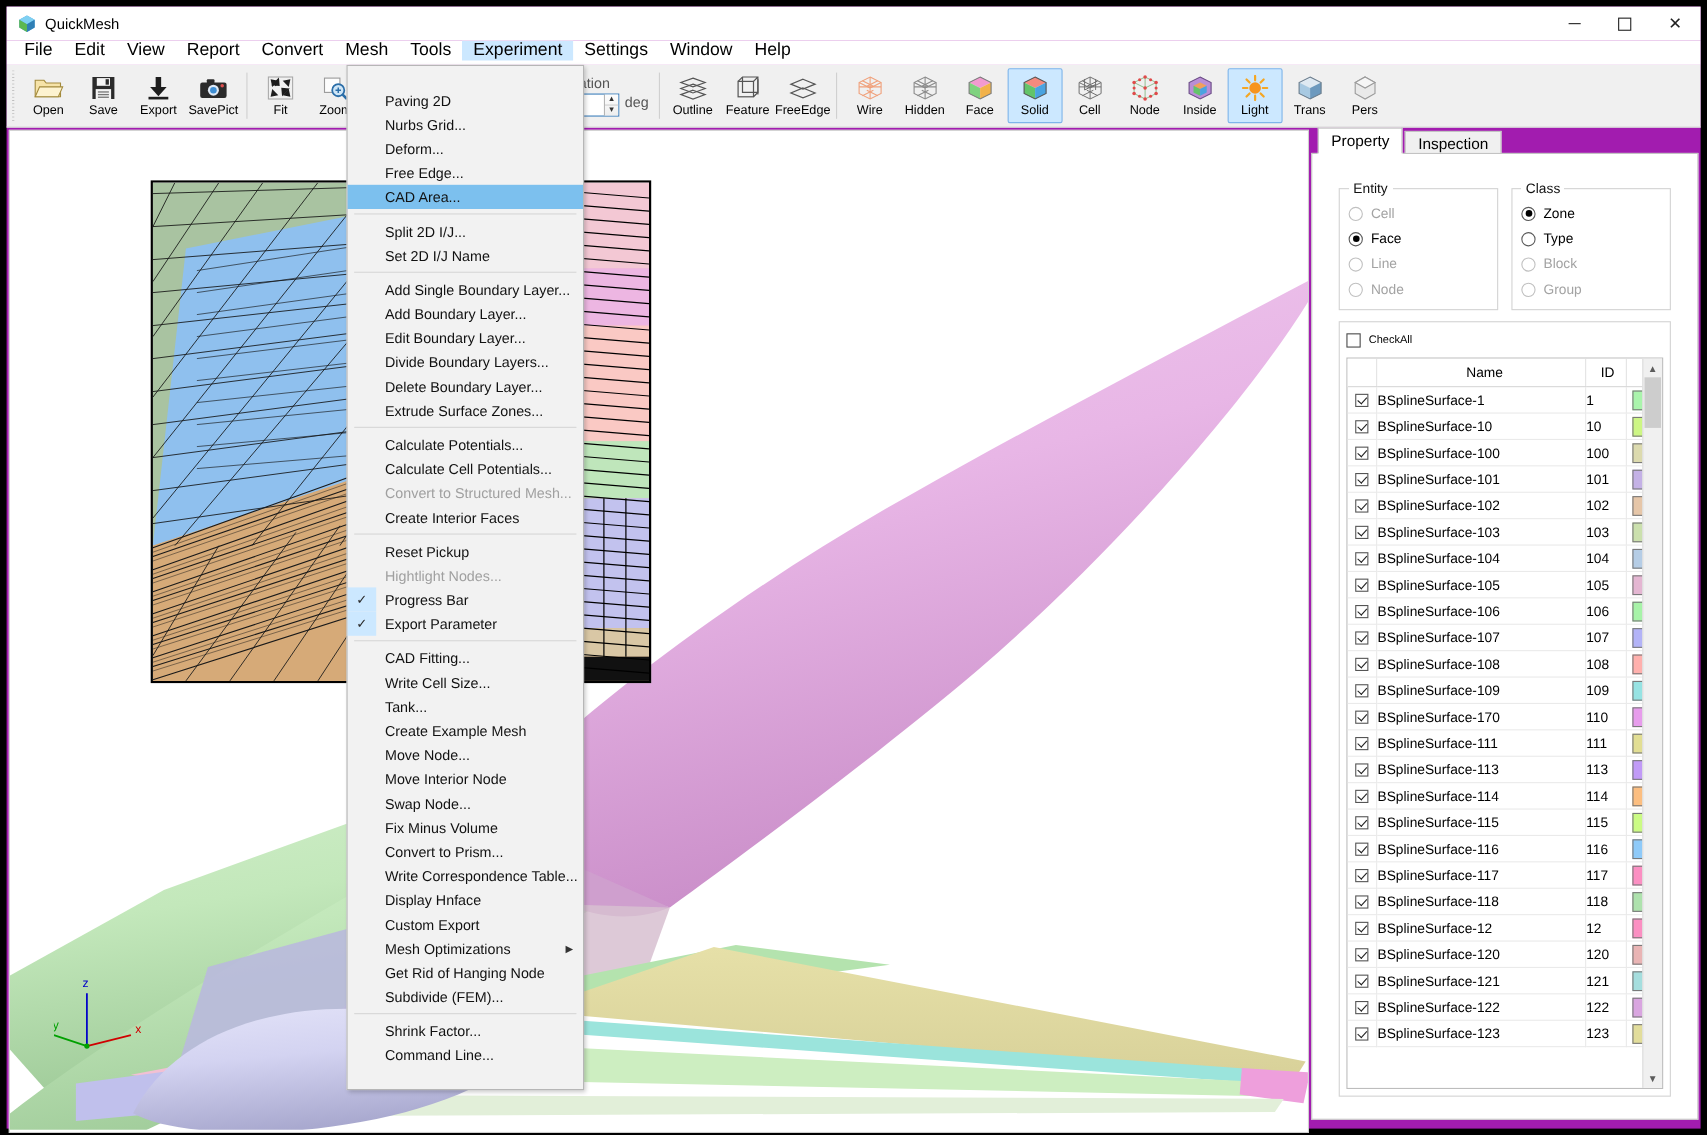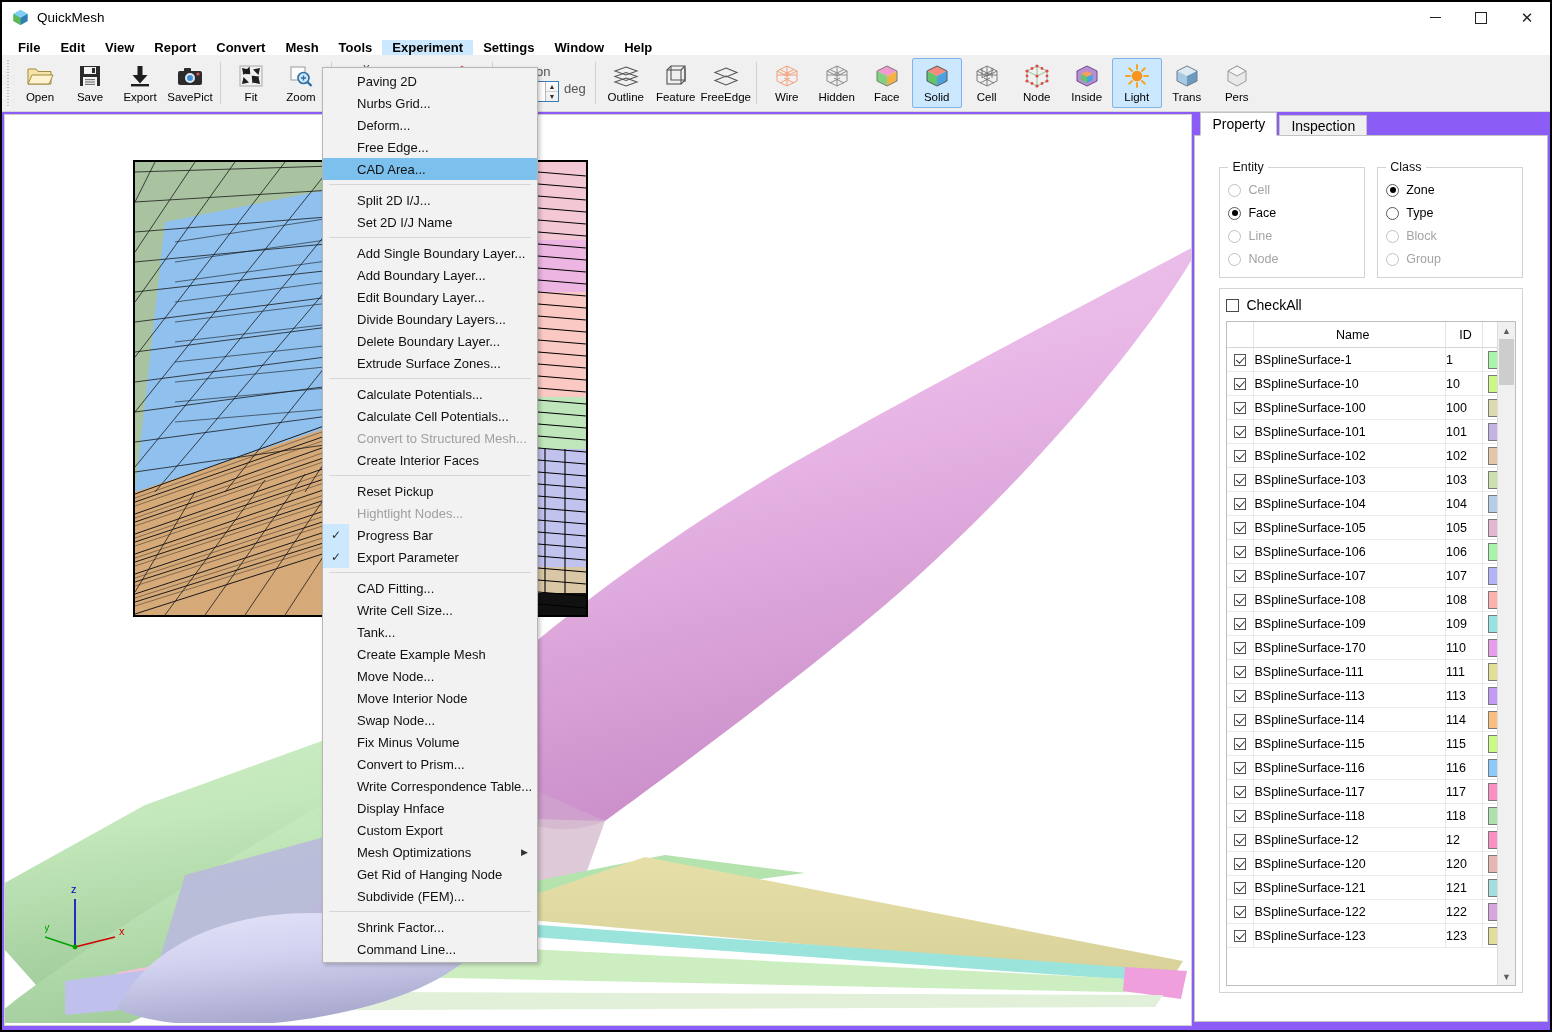--- a/index.html
+++ b/index.html
@@ -3,37 +3,37 @@
 <meta charset="utf-8">
 <style>
   html,body{margin:0;padding:0;}
   body{
     width:1552px;height:1032px;overflow:hidden;
     font-family:"Liberation Sans","DejaVu Sans",sans-serif;
     font-size:13px;color:#000;background:#f0f0f0;
     -webkit-font-smoothing:antialiased;
   }
   .app{position:relative;width:1552px;height:1032px;box-sizing:border-box;
-       border:2px solid #000000;background:#8b5cf6;}
+       border:6px solid #000000;background:#a21caf;}
 
   
   .titlebar{height:31px;background:#ffffff;display:flex;align-items:center;
             position:relative;}
   .title-icon{width:17px;height:17px;margin-left:10px;margin-right:8px;position:relative;}
   .title-text{font-size:13.5px;color:#000;}
   .wincontrols{position:absolute;right:0;top:0;height:31px;display:flex;}
   .wc{width:46px;height:31px;display:flex;align-items:center;justify-content:center;
       font-size:13px;color:#222;cursor:default;}
   .wc-min{width:11px;height:1px;background:#222;}
   .wc-max{width:10px;height:10px;border:1px solid #222;}
   .wc-x{font-size:15px;line-height:1;}
 
   
-  .menubar{height:22px;background:#ffffff;display:flex;align-items:flex-end;
-           padding-left:6px;font-size:13px;font-weight:bold;}
+  .menubar{height:22px;background:#ffffff;display:flex;align-items:flex-start;
+           padding-left:6px;font-size:16px;}
   .menubar .mi{padding:0 10px;display:flex;align-items:center;cursor:default;color:#000;}
   .menubar .mi.active{background:#cce8ff;}
 
   
   .toolbar{height:56px;background:#f0f0f0;border-bottom:1px solid #d7d7d7;
            display:flex;align-items:center;position:relative;}
   .grip{width:8px;height:46px;margin:0 2px 0 3px;
         background:repeating-linear-gradient(to bottom,#bdbdbd 0 1px,transparent 1px 3px);
         background-size:2px 3px;background-position:2px 0;background-repeat:repeat-y;}
   .tsep{width:1px;height:42px;background:#d0d0d0;margin:0 5px;}
@@ -52,23 +52,23 @@
   .spin input{border:0;outline:0;width:38px;font-size:13px;padding:0 3px;
               font-family:inherit;background:transparent;}
   .spinbtns{width:18px;border-left:1px solid #b5b5b5;display:flex;flex-direction:column;
             background:linear-gradient(#fdfdfd,#eeeeee);}
   .spinbtns div{flex:1;display:flex;align-items:center;justify-content:center;
                 font-size:7px;color:#333;line-height:1;}
   .spinbtns div:first-child{border-bottom:1px solid #cfcfcf;}
   .degtxt{font-size:13px;color:#555;margin-left:5px;}
 
   
-  .dropdown{position:absolute;left:320px;top:53px;width:216px;background:#f2f2f2;
+  .dropdown{position:absolute;left:309px;top:53px;width:216px;background:#f2f2f2;
             border:1px solid #b6b6b6;box-shadow:2px 2px 4px rgba(0,0,0,.22);
-            z-index:60;padding:2px 0;box-sizing:border-box;margin-top:12px;}
+            z-index:60;padding:20px 0;box-sizing:border-box;}
   .dd-item{height:22px;display:flex;align-items:center;font-size:13px;cursor:default;
            position:relative;padding-left:34px;color:#111;}
   .dd-item.hl{background:#7cc0ee;}
   .dd-item.disabled{color:#a0a0a0;}
   .dd-item .chk{position:absolute;left:0;top:0;width:26px;height:22px;background:#cce8ff;
                 display:flex;align-items:center;justify-content:center;
                 font-size:12px;color:#2a2a2a;}
   .dd-item .arr{position:absolute;right:9px;font-size:9px;color:#333;}
   .dd-sep{height:1px;background:#d6d6d6;margin:4px 6px;}
 
@@ -102,21 +102,21 @@
              background:#fff;margin-right:7px;position:relative;box-sizing:border-box;}
   .radio.on .rb:after{content:"";position:absolute;left:2.5px;top:2.5px;width:6px;height:6px;
                       border-radius:50%;background:#000;}
   .radio.dim{color:#a3a3a3;}
   .radio.dim .rb{border-color:#c0c0c0;}
 
   .entityrow{display:flex;gap:12px;}
   .entityrow fieldset{flex:1;box-sizing:border-box;}
 
   .listbox{margin-top:10px;border:1px solid #d3d3d3;padding:6px 6px 6px 6px;}
-  .checkall{display:flex;align-items:center;font-size:14px;height:20px;cursor:default;}
+  .checkall{display:flex;align-items:center;font-size:10px;height:20px;cursor:default;}
   .cbsq{width:13px;height:13px;border:1px solid #4a4a4a;background:#fff;margin-right:7px;
         box-sizing:border-box;position:relative;}
 
   .tablewrap{margin-top:6px;border:1px solid #bdbdbd;background:#fff;position:relative;
              height:665px;box-sizing:border-box;overflow:hidden;}
   table.zones{border-collapse:collapse;width:100%;font-size:12.5px;table-layout:fixed;}
   table.zones th{font-weight:normal;background:#fff;border-right:1px solid #e3e3e3;
                  border-bottom:1px solid #d7d7d7;height:23px;font-size:12.5px;}
   table.zones td{border-right:1px solid #e9e9e9;border-bottom:1px solid #eaeaea;
                  height:23px;padding:0;}

